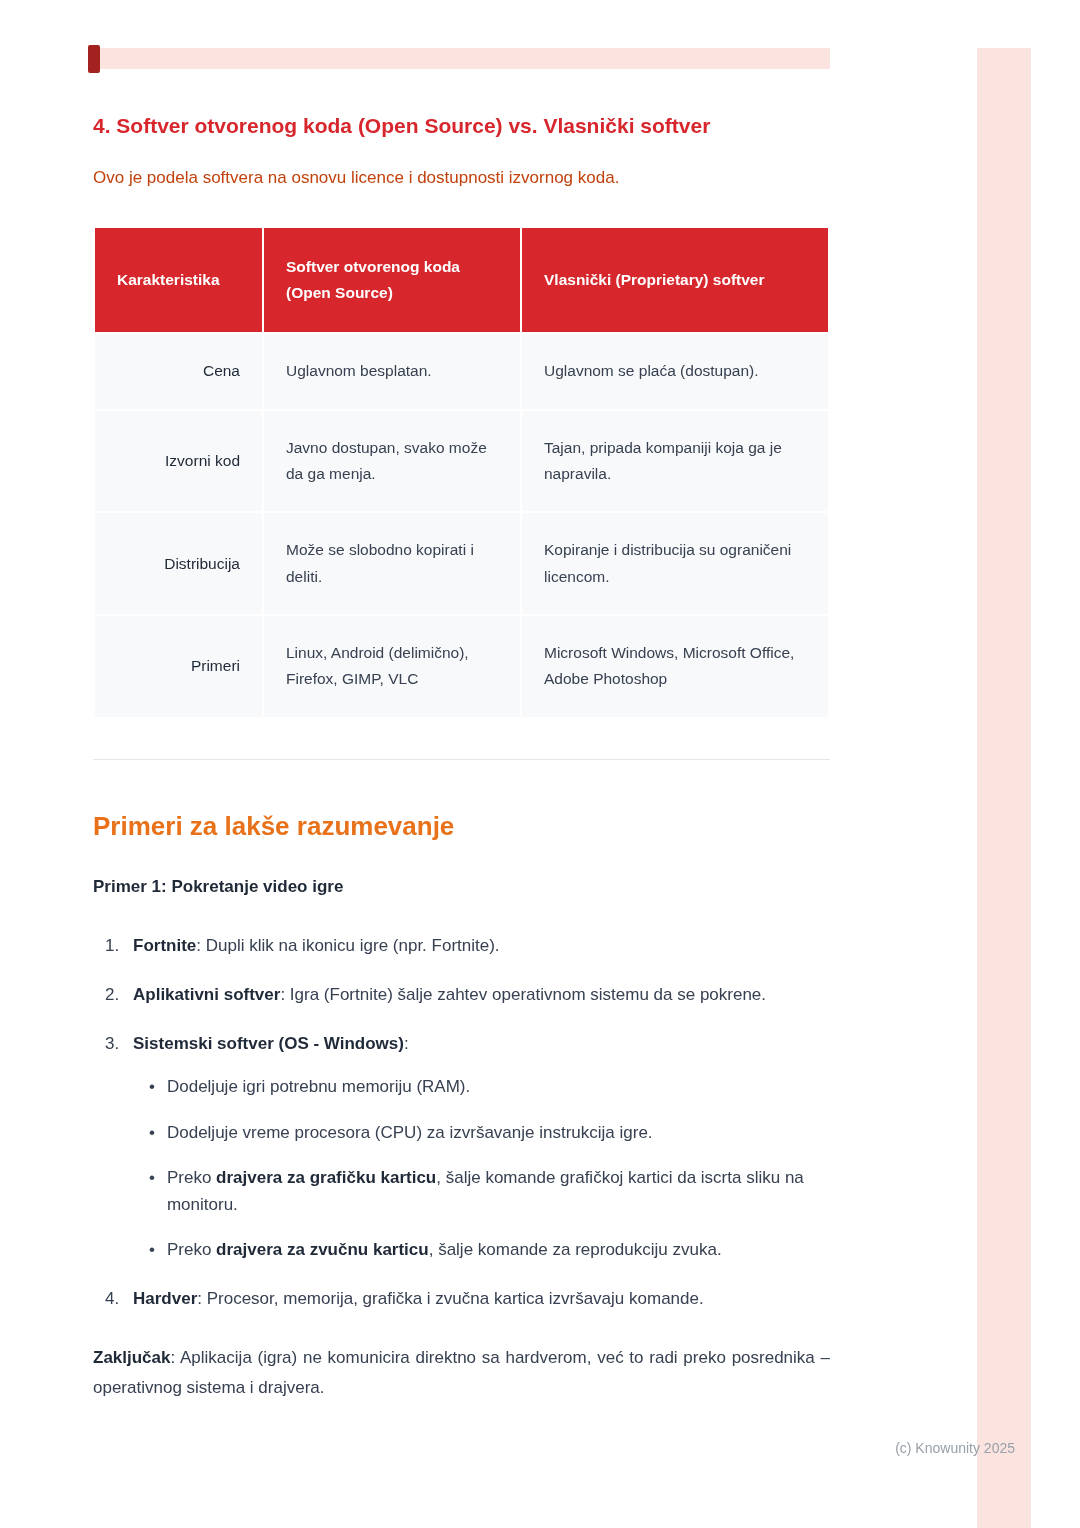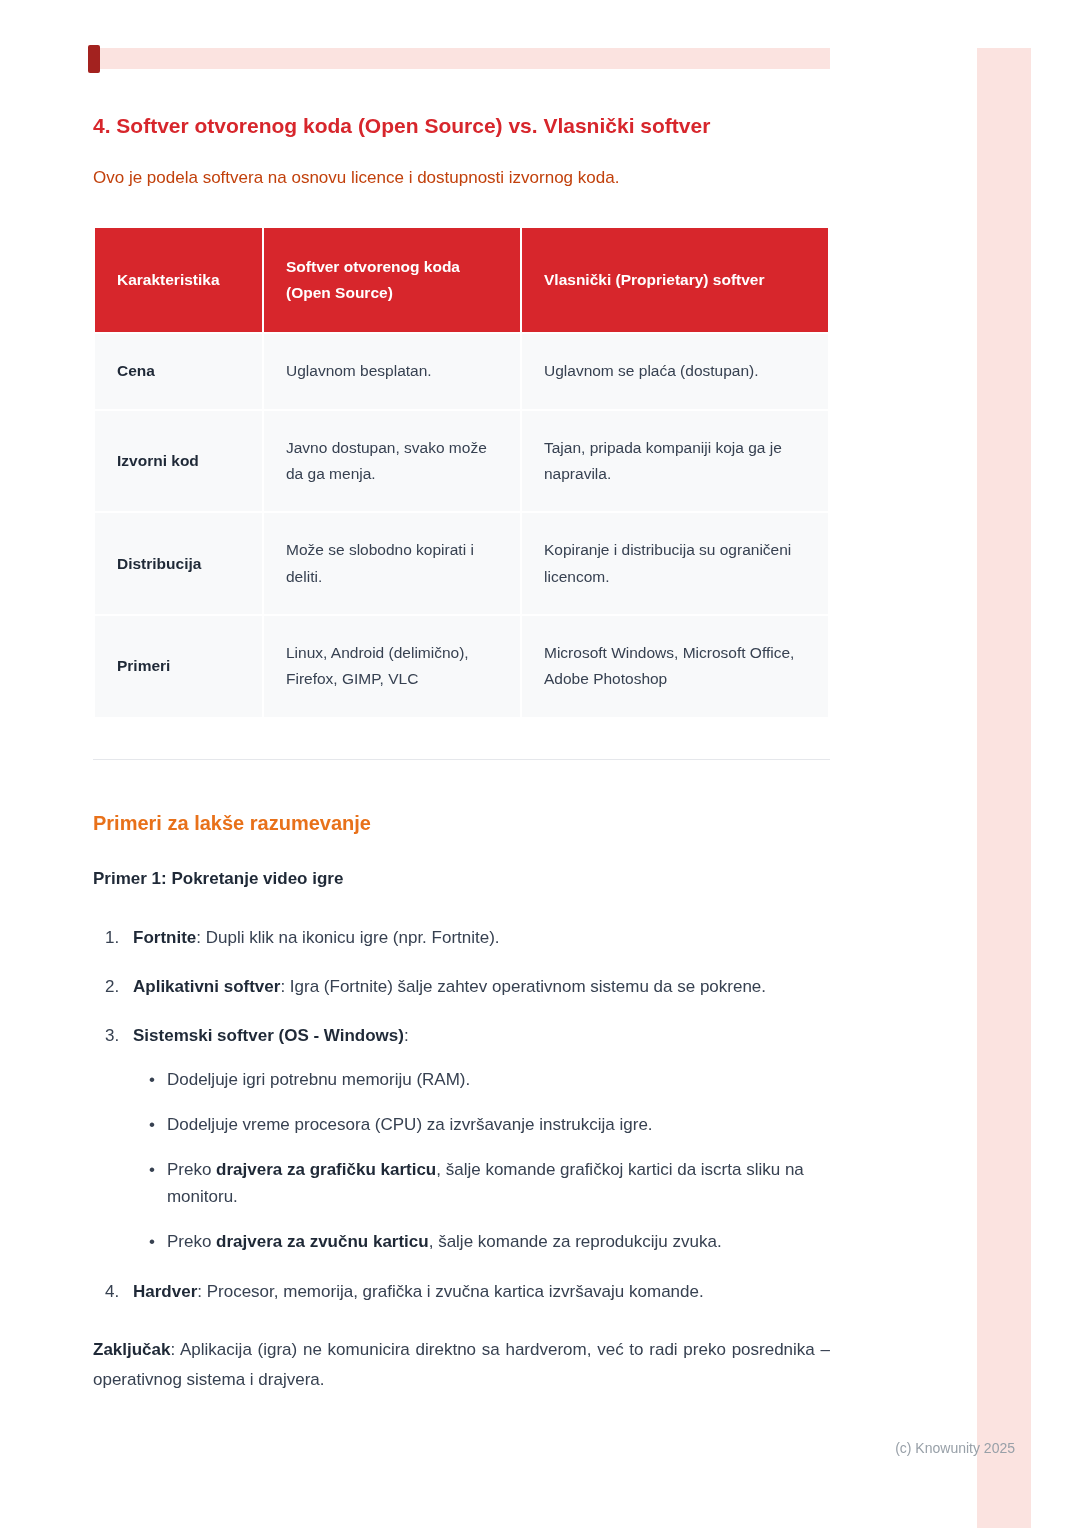--- a/index.html
+++ b/index.html
@@ -48,28 +48,28 @@
     font-size: 15.5px; font-weight: 700; text-align: left;
     padding: 26px 22px; line-height: 1.7;
     border: 2px solid #ffffff; vertical-align: middle;
   }
   .cmp-table td {
     background: #f8f9fa; color: #374151;
     font-size: 15.5px; line-height: 1.7;
     padding: 24px 22px;
     border: 2px solid #ffffff; vertical-align: middle;
   }
-  .cmp-table td.row-label { font-weight: 700; color: #1f2937; }
+  .cmp-table td.row-label { font-weight: 400; color: #1f2937; text-align: right; }
   hr.divider {
     border: none; border-top: 1px solid #e5e7eb;
     margin-top: 40px;
   }
   .orange-heading {
     margin-top: 50px;
-    color: #e8711a; font-size: 20px; font-weight: 700; line-height: 1.3;
+    color: #e8711a; font-size: 26px; font-weight: 700; line-height: 1.3;
   }
   .sub-heading {
     margin-top: 30px;
     font-size: 17px; font-weight: 700; color: #1f2937; line-height: 1.55;
   }
   ol.steps {
     list-style: none; margin-top: 32px;
     font-size: 17px; line-height: 1.6; color: #374151;
   }
   .step { position: relative; padding-left: 40px; margin-bottom: 22px; }

